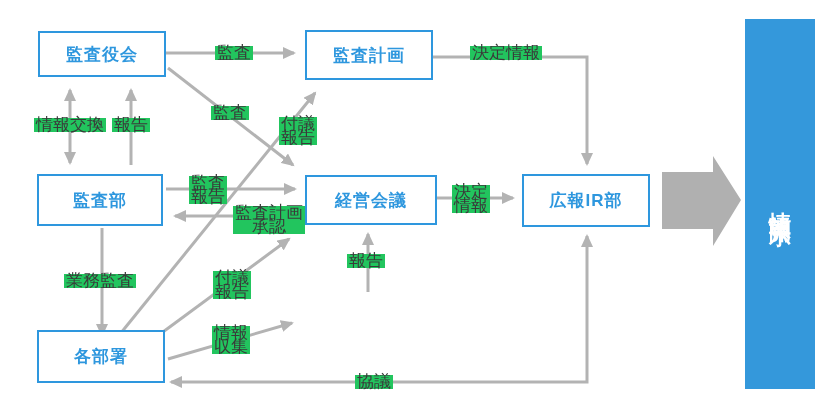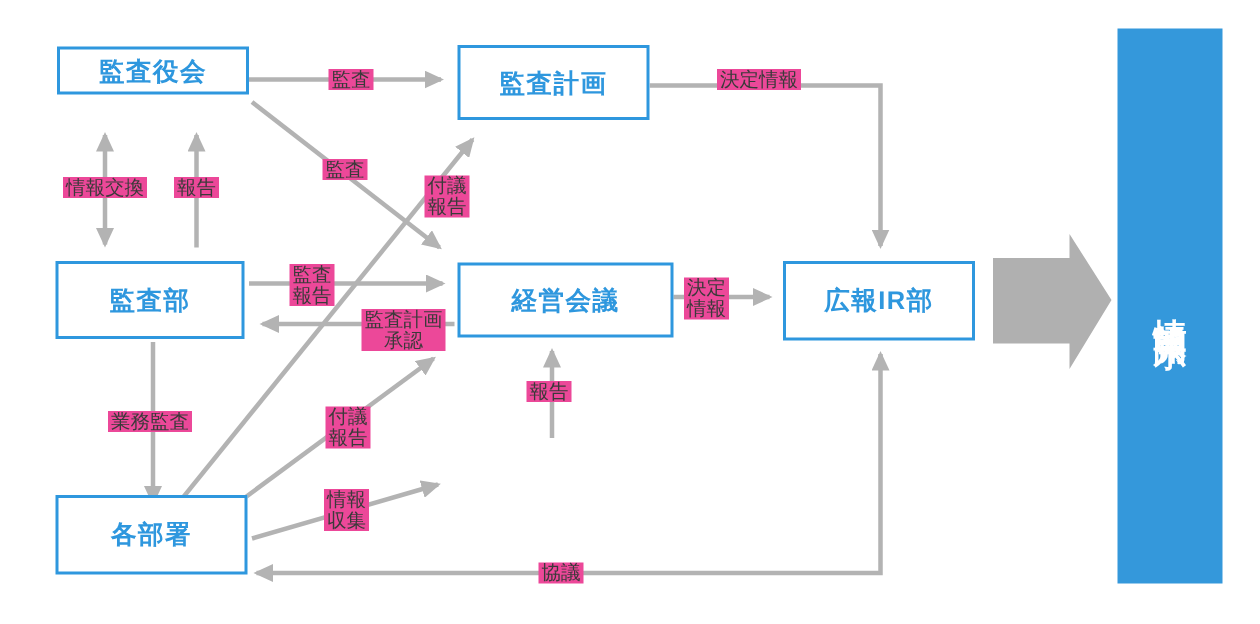--- a/index.html
+++ b/index.html
@@ -19,23 +19,23 @@
     color:#2e97de;
     font-weight:bold;
     font-size:17px;
     display:flex;align-items:center;justify-content:center;
     letter-spacing:1px;
     z-index:3;
   }
   .elabel{
     position:absolute;
     transform:translate(-50%,-50%);
-    background:#ec4899;
+    background:#22c55e;
     color:#3a3a3a;
-    font-size:13px;
+    font-size:17px;
     line-height:14px;
     padding:0 2px;
     text-align:center;
     white-space:pre-line;
     z-index:2;
   }
   #disclosure{
     position:absolute;
     left:745px;top:19px;width:70px;height:370px;
     background:#3498db;
@@ -95,24 +95,24 @@
   <div class="elabel" style="left:100px;top:281px">業務監査</div>
   <div class="elabel" style="left:232px;top:285px">付議
 報告</div>
   <div class="elabel" style="left:231px;top:340px">情報
 収集</div>
   <div class="elabel" style="left:366px;top:261px">報告</div>
   <div class="elabel" style="left:471px;top:199px">決定
 情報</div>
   <div class="elabel" style="left:374px;top:382px">協議</div>
 
-  <div class="node" style="left:38px;top:31px;width:128px;height:32px">監査役会</div>
+  <div class="node" style="left:38px;top:31px;width:128px;height:46px">監査役会</div>
   <div class="node" style="left:305px;top:30px;width:128px;height:50px">監査計画</div>
   <div class="node" style="left:37px;top:174px;width:126px;height:52px">監査部</div>
-  <div class="node" style="left:305px;top:175px;width:144px;height:50px">経営会議</div>
+  <div class="node" style="left:305px;top:175px;width:132px;height:50px">経営会議</div>
   <div class="node" style="left:522px;top:174px;width:128px;height:53px">広報IR部</div>
   <div class="node" style="left:37px;top:330px;width:128px;height:53px">各部署</div>
 
   <div id="disclosure">
     <div class="vtext">情報開示</div>
   </div>
 
 </div>
 
 </body></html>

